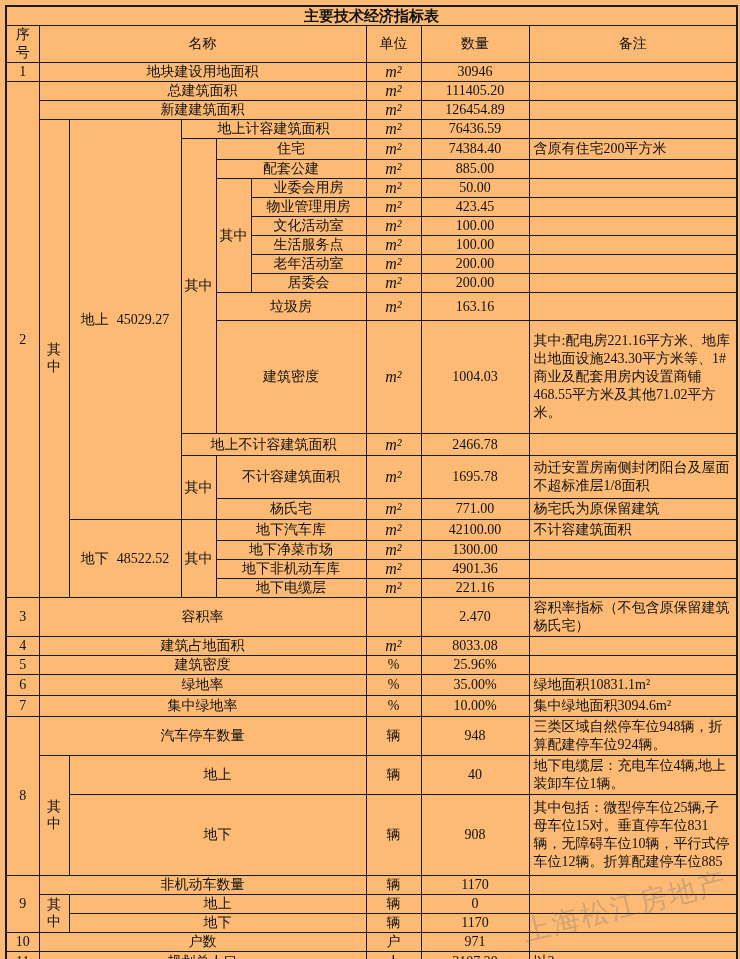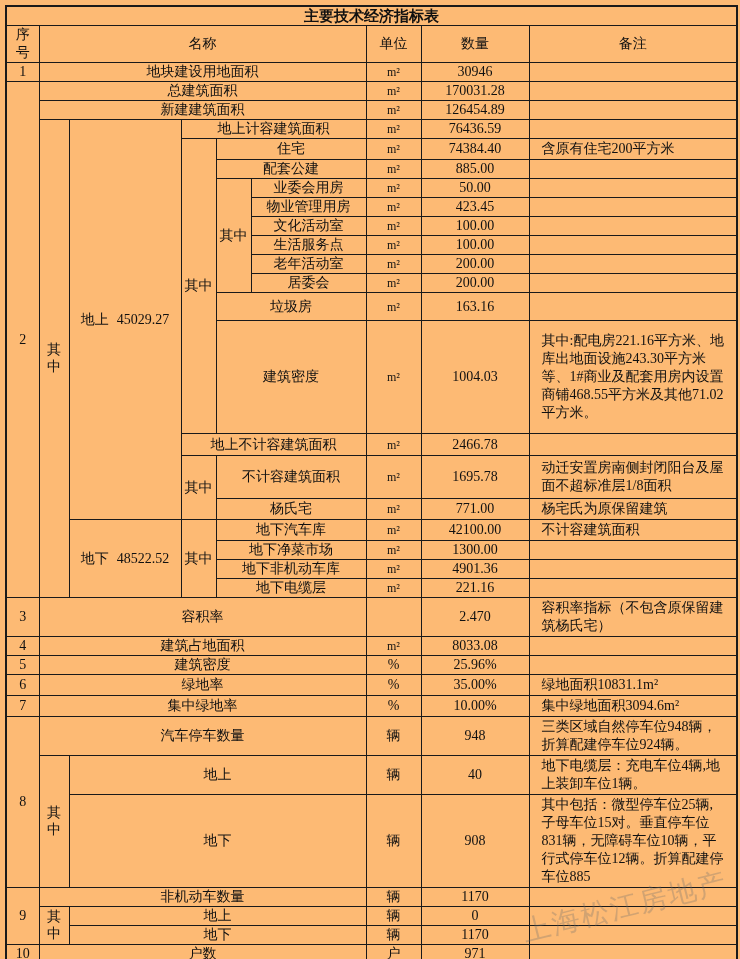--- a/index.html
+++ b/index.html
@@ -2,23 +2,23 @@
 <html><head>
 <meta charset="utf-8">
 <style>
   html,body{margin:0;padding:0;background:#ffffff;}
   .page{position:relative;width:740px;height:959px;background:#fdba74;overflow:hidden;
         font-family:"Liberation Serif","DejaVu Serif",serif;color:#111;}
   table.tbl{position:absolute;left:5px;top:5px;width:731px;border-collapse:collapse;
         table-layout:fixed;border:2px solid #1a1a1a;font-size:14px;}
   .tbl td{border:1px solid #1a1a1a;text-align:center;vertical-align:middle;
         padding:0 2px;overflow:hidden;line-height:18px;}
-  .tbl td.r{text-align:left;padding:1px 12px;}
+  .tbl td.r{text-align:left;padding:1px 4px;}
   .tbl td.title{font-weight:bold;font-size:15px;}
-  .tbl td.u{font-size:12px;}
+  .tbl td.u{font-size:16px;font-style:italic;}
   .stack{display:inline-block;width:1.1em;line-height:17px;word-break:break-all;}
   .pairgap{display:inline-block;width:8px;}
   .wm-light{position:absolute;left:520px;top:888px;transform:rotate(-14deg);
         font-size:28px;color:rgba(110,110,110,0.30);letter-spacing:2px;white-space:nowrap;}
   .wm-dark{position:absolute;left:549px;top:929px;font-size:17px;color:#3d3d3d;white-space:nowrap;}
 </style>
 </head>
 <body>
 
 <div class="page">
@@ -51,21 +51,21 @@
   <td colspan="5">地块建设用地面积</td>
   <td class="u">m²</td>
   <td>30946</td>
   <td class="r"></td>
 </tr>
 
 <tr style="height:19px">
   <td rowspan="20">2</td>
   <td colspan="5">总建筑面积</td>
   <td class="u">m²</td>
-  <td>170031.28</td>
+  <td>111405.20</td>
   <td class="r"></td>
 </tr>
 
 <tr style="height:19px">
   <td colspan="5">新建建筑面积</td>
   <td class="u">m²</td>
   <td>126454.89</td>
   <td class="r"></td>
 </tr>
 

